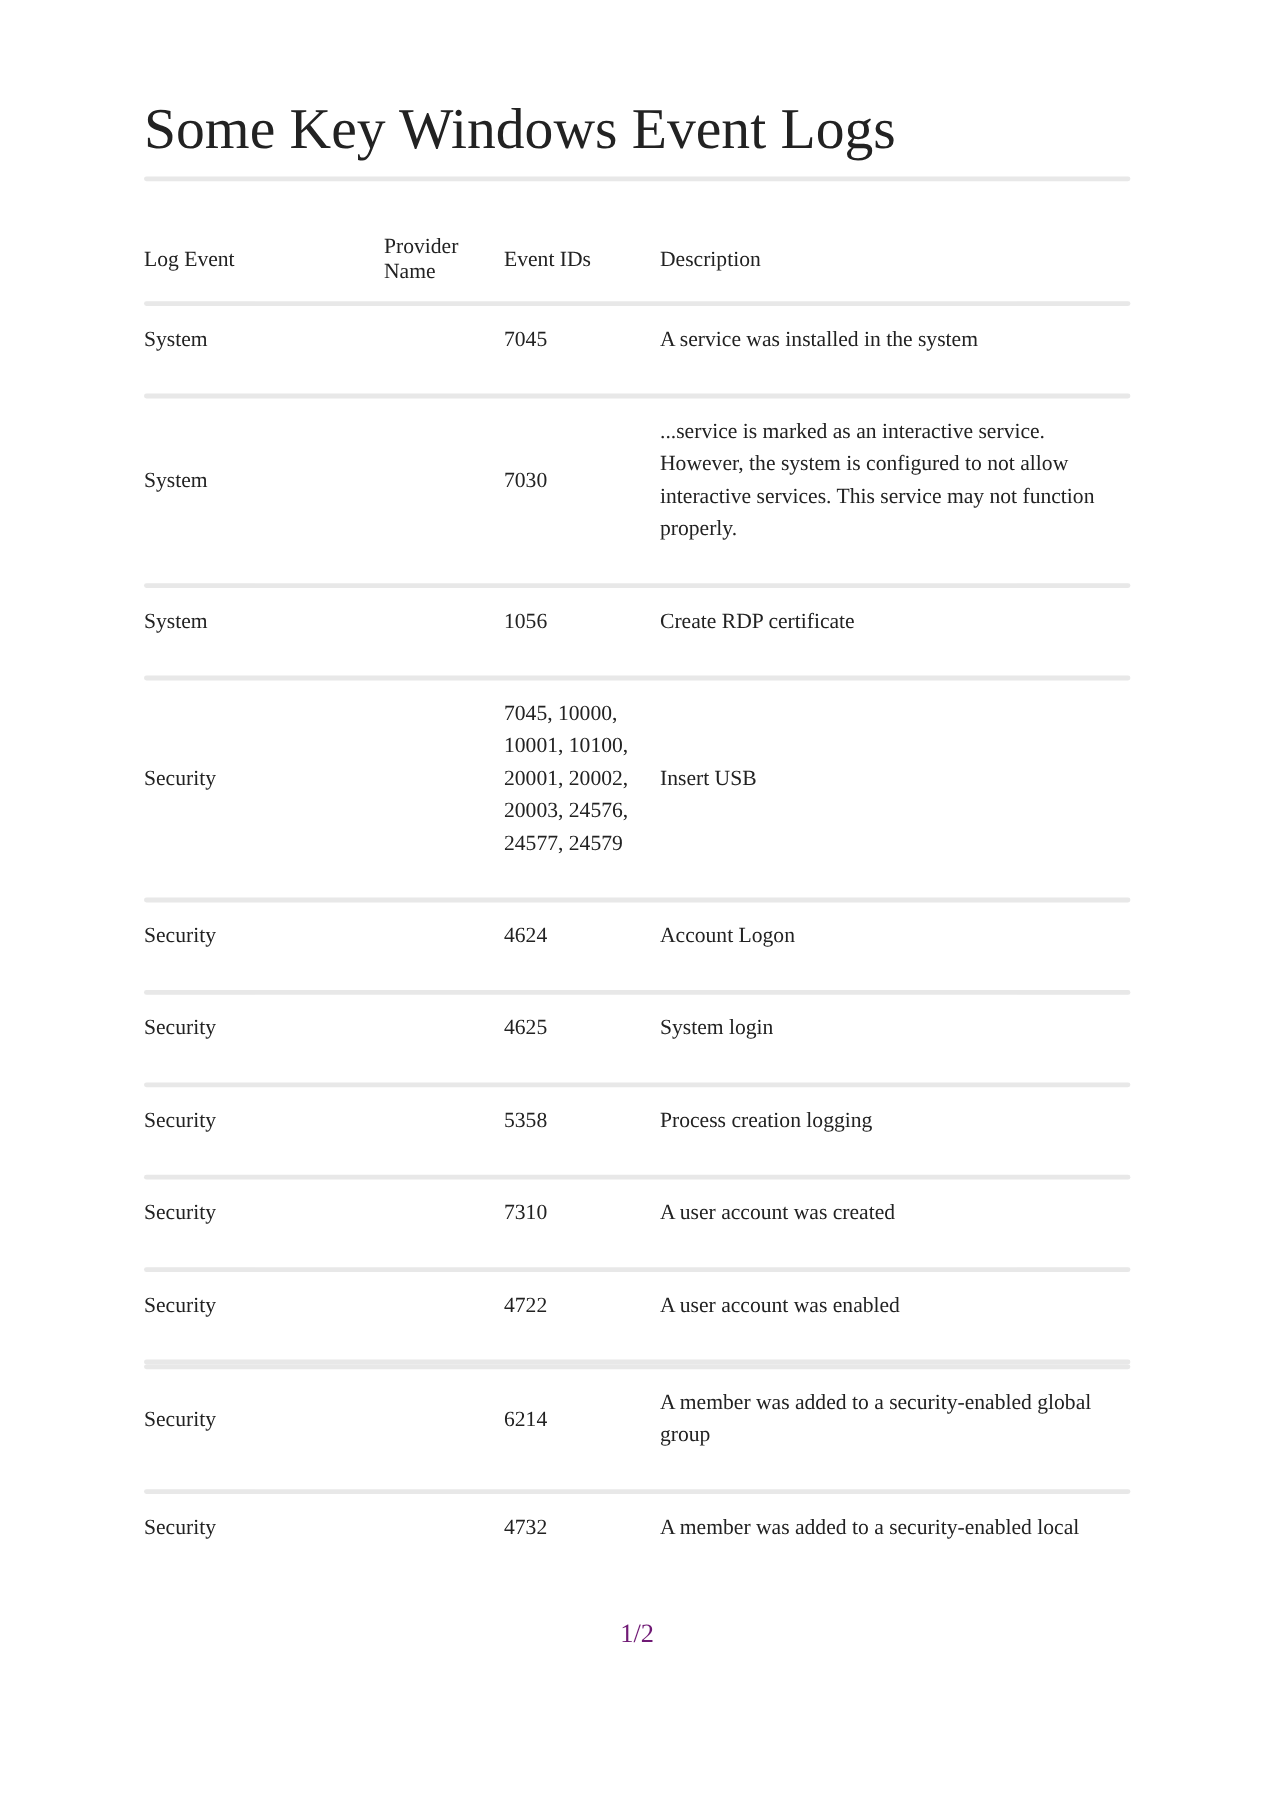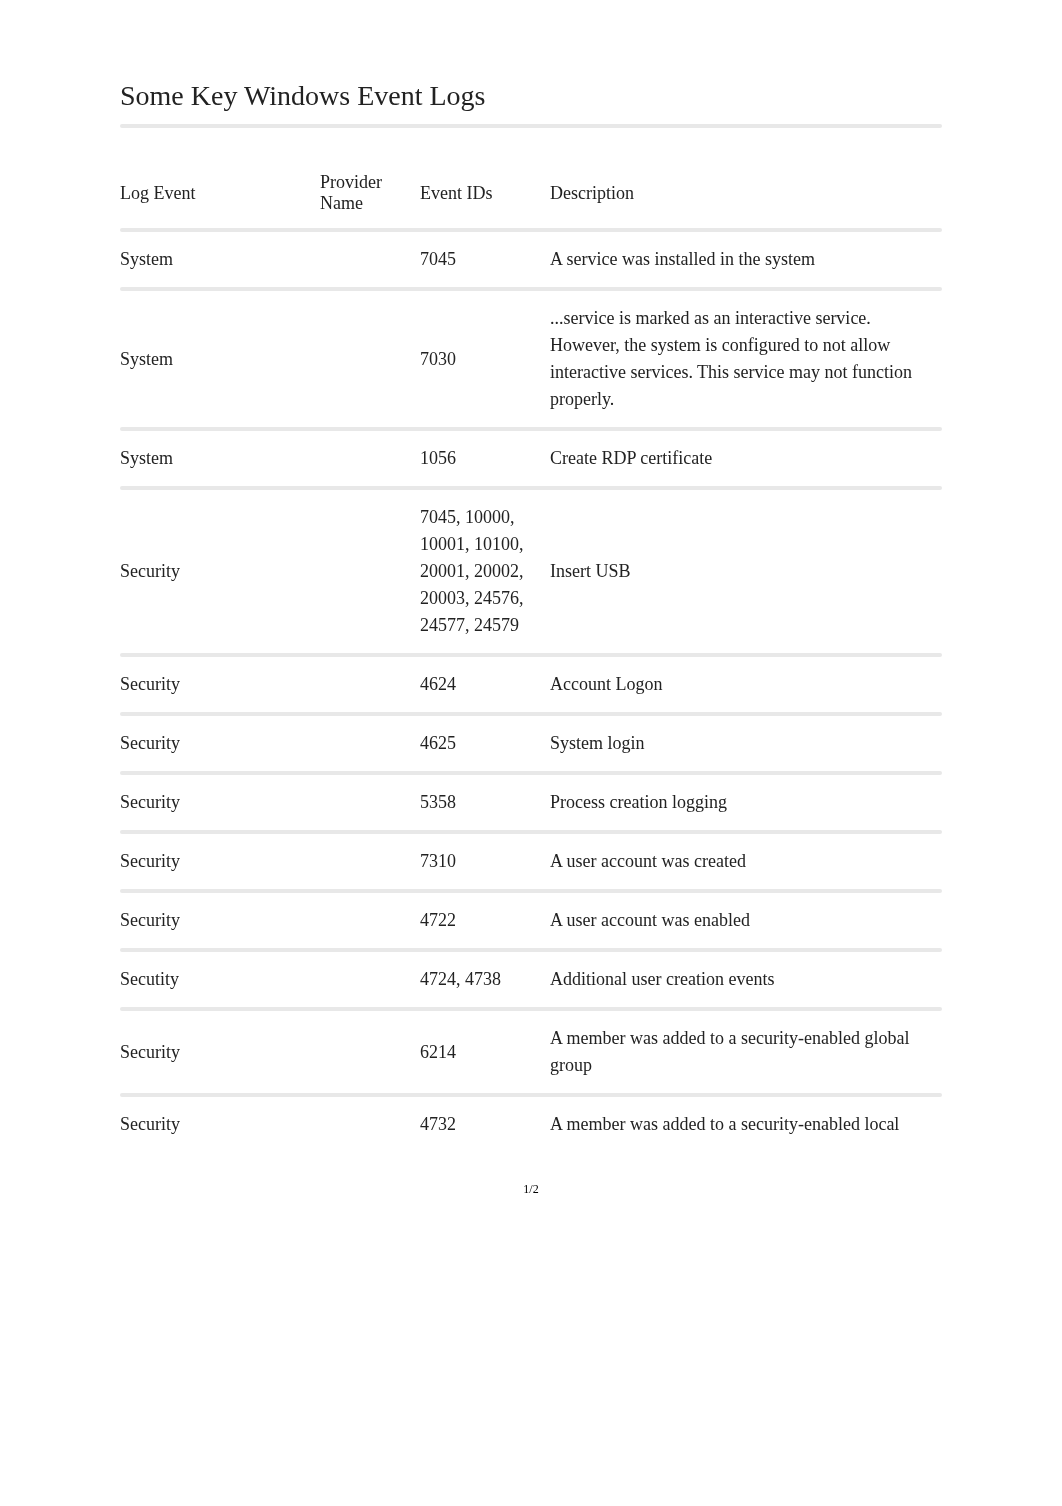--- a/index.html
+++ b/index.html
@@ -9,21 +9,21 @@
     }
     body {
       font-family: Georgia, 'Times New Roman', serif;
       background: #fff;
       color: #1a1a1a;
       width: 1062px;
       min-height: 1506px;
       padding: 80px 120px 40px 120px;
     }
     h1 {
-      font-size: 28px;
+      font-size: 48px;
       font-weight: 400;
       margin-bottom: 12px;
       color: #222;
     }
     .title-underline {
       height: 4px;
       background: #e8e8e8;
       border-radius: 2px;
       margin-bottom: 30px;
     }
@@ -36,43 +36,43 @@
       text-align: left;
       font-weight: 400;
       font-size: 18px;
       padding: 14px 10px 14px 0;
       vertical-align: middle;
       color: #222;
     }
     tbody td {
       text-align: left;
       font-size: 18px;
-      padding: 14px 10px 14px 0;
+      padding: 14px 10px 32px 0;
       vertical-align: middle;
       color: #222;
       line-height: 1.5;
     }
     .row-sep {
       height: 4px;
       background: #e8e8e8;
       border-radius: 2px;
     }
     .sep-cell {
       padding: 0;
       height: 4px;
     }
     .col-logname { width: 200px; }
     .col-provider { width: 100px; }
     .col-eventids { width: 130px; }
     .col-desc { width: auto; }
     .page-number {
       text-align: center;
-      font-size: 12px;
+      font-size: 22px;
       margin-top: 30px;
-      color: #000000;
+      color: #701a75;
     }
   </style>
 </head>
 <body>
 
 <h1>Some Key Windows Event Logs</h1>
 <div class="title-underline"></div>
 
 <table>
   <colgroup>
@@ -188,26 +188,20 @@
         <td></td>
         <td>4722</td>
         <td>A user account was enabled</td>
       </tr>
       <tr>
         <td colspan="4" class="sep-cell">
           <div class="row-sep"></div>
         </td>
       </tr>
       <tr>
-        <td>Secutity</td>
-        <td></td>
-        <td>4724, 4738</td>
-        <td>Additional user creation events</td>
-      </tr>
-      <tr>
         <td colspan="4" class="sep-cell">
           <div class="row-sep"></div>
         </td>
       </tr>
       <tr>
         <td>Security</td>
         <td></td>
         <td>6214</td>
         <td>A member was added to a security-enabled global group</td>
       </tr>

